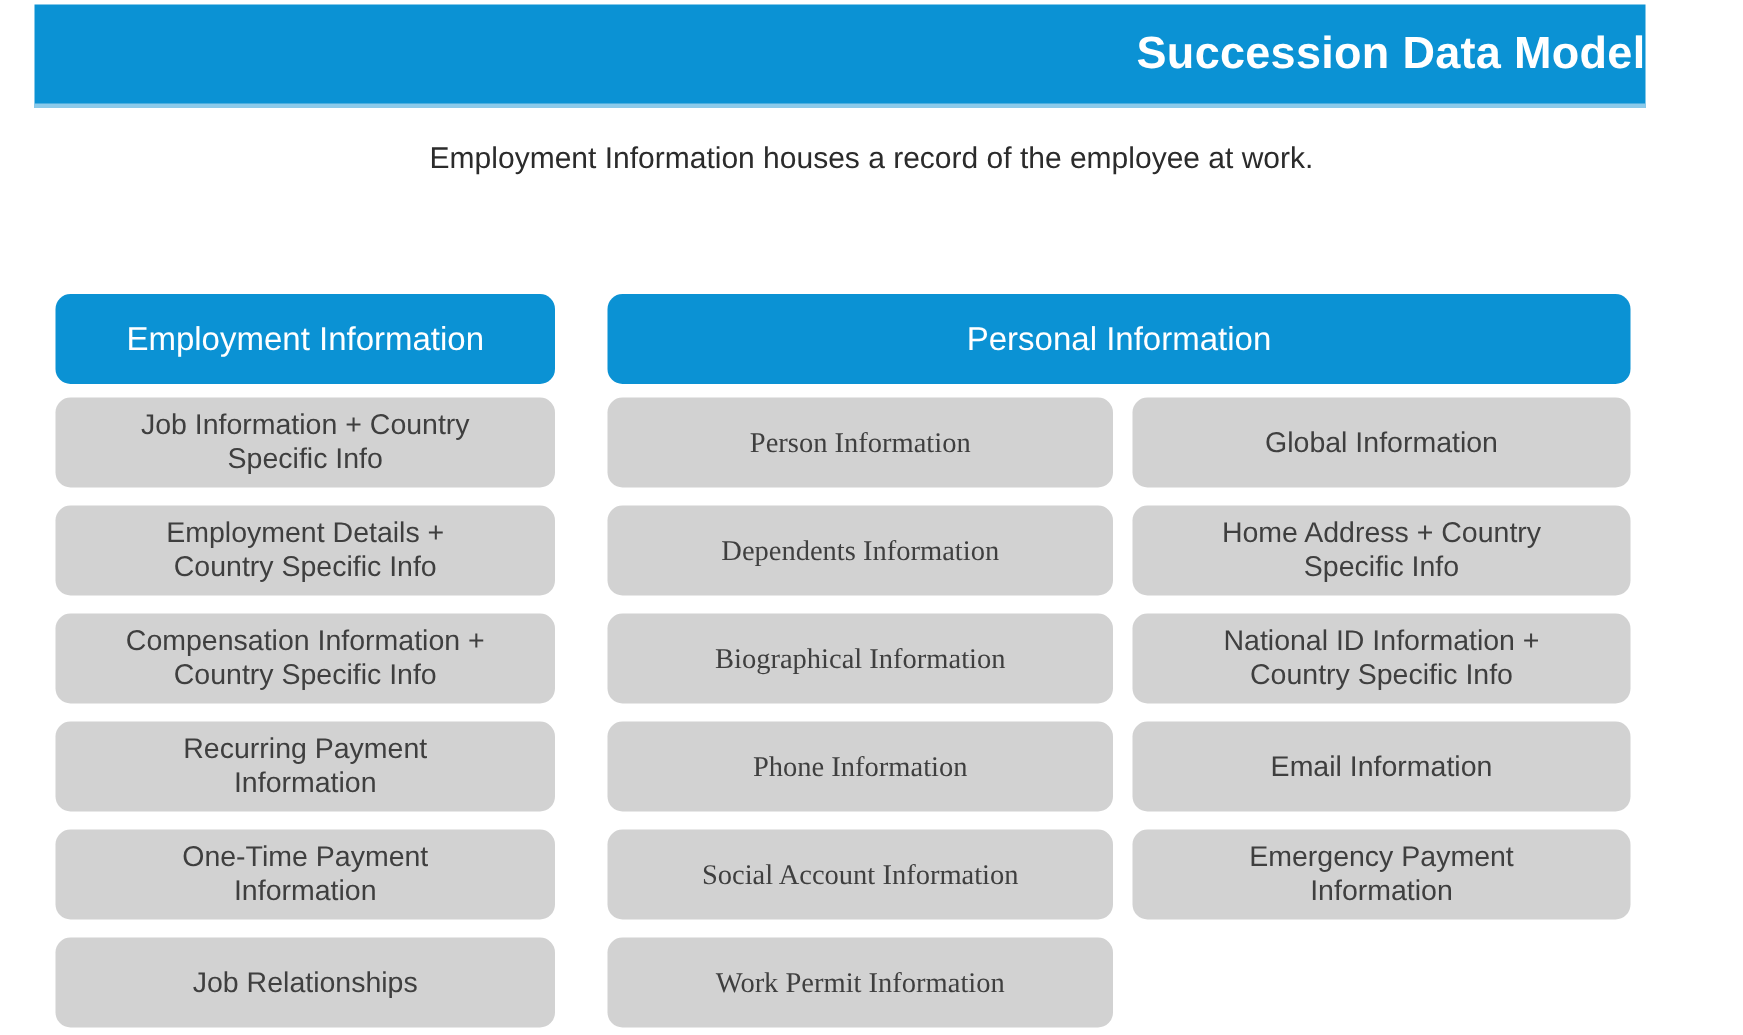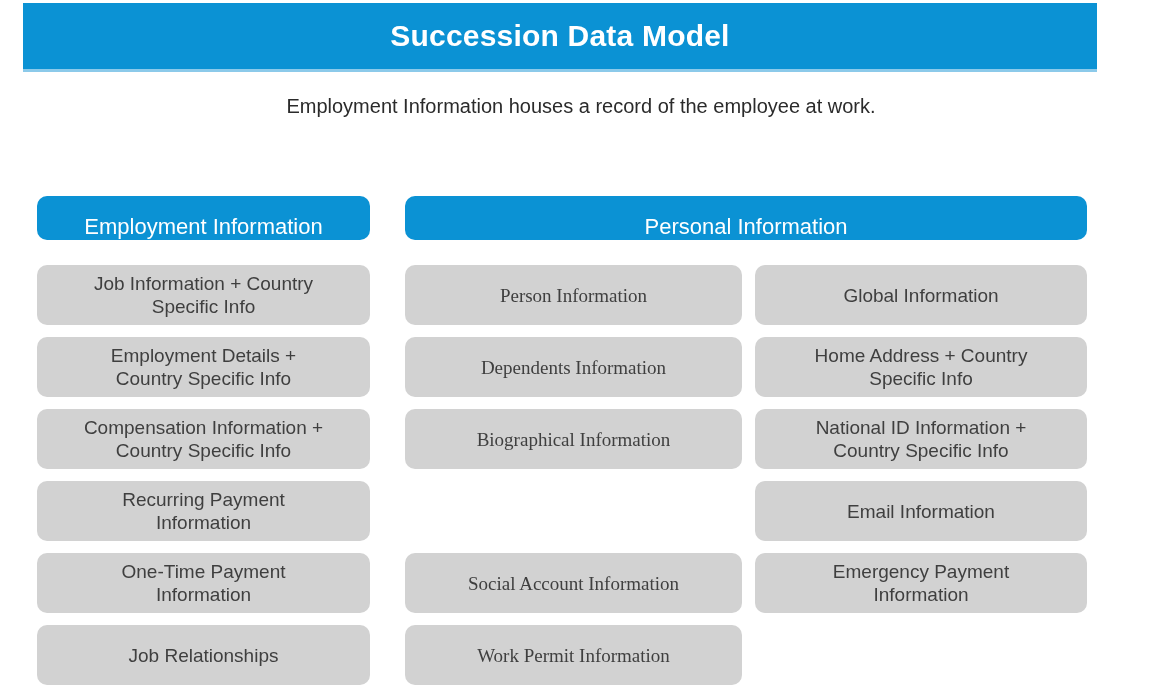--- a/index.html
+++ b/index.html
@@ -19,46 +19,46 @@
     position: absolute;
     left: 23px;
     top: 3px;
     width: 1074px;
     height: 69px;
     background: #0b92d4;
     border-bottom: 3px solid #8ccaea;
     box-sizing: border-box;
     display: flex;
     align-items: center;
-    justify-content: center;
+    justify-content: flex-end;
   }
   .banner-title {
     color: #ffffff;
     font-size: 30px;
     font-weight: bold;
     letter-spacing: 0.2px;
   }
   .description {
     position: absolute;
     left: 16px;
     top: 92px;
     width: 1130px;
     text-align: center;
     font-size: 20px;
     line-height: 28px;
     color: #2b2b2b;
   }
   .hdr {
     position: absolute;
     top: 196px;
-    height: 44px;
+    height: 60px;
     background: #0b92d4;
     border-radius: 10px;
     display: flex;
-    align-items: flex-end;
+    align-items: center;
     justify-content: center;
     color: #ffffff;
     font-size: 22px;
   }
   .hdr-employment { left: 37px;  width: 333px; }
   .hdr-personal   { left: 405px; width: 682px; }
   .gbox {
     position: absolute;
     height: 60px;
     background: #d2d2d2;
@@ -113,20 +113,21 @@
 Country Specific Info</div>
   <div class="gbox col-emp row3">Recurring Payment
 Information</div>
   <div class="gbox col-emp row4">One-Time Payment
 Information</div>
   <div class="gbox col-emp row5">Job Relationships</div>
 
   <div class="gbox col-p1 row0">Person Information</div>
   <div class="gbox col-p1 row1">Dependents Information</div>
   <div class="gbox col-p1 row2">Biographical Information</div>
+  <div class="gbox col-p1 row3">Phone Information</div>
   <div class="gbox col-p1 row4">Social Account Information</div>
   <div class="gbox col-p1 row5">Work Permit Information</div>
 
   <div class="gbox col-p2 row0">Global Information</div>
   <div class="gbox col-p2 row1">Home Address + Country
 Specific Info</div>
   <div class="gbox col-p2 row2">National ID Information +
 Country Specific Info</div>
   <div class="gbox col-p2 row3">Email Information</div>
   <div class="gbox col-p2 row4">Emergency Payment

